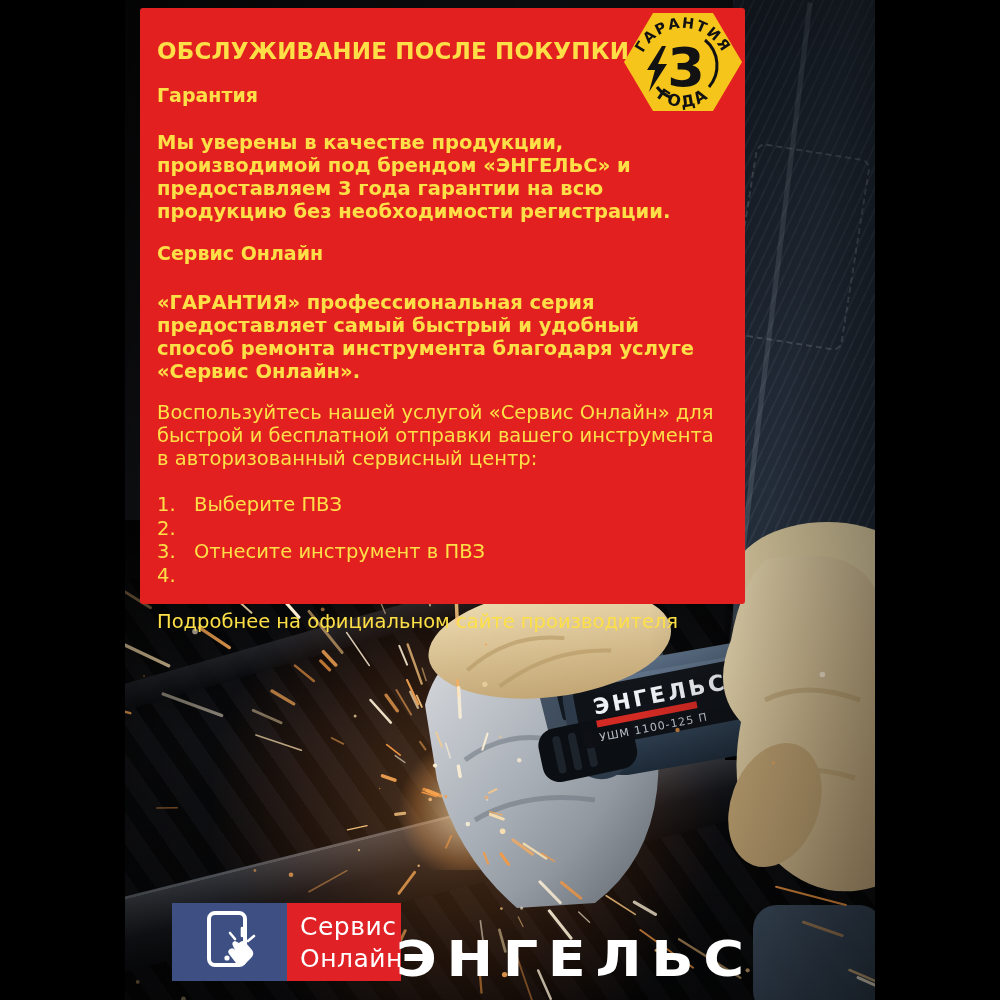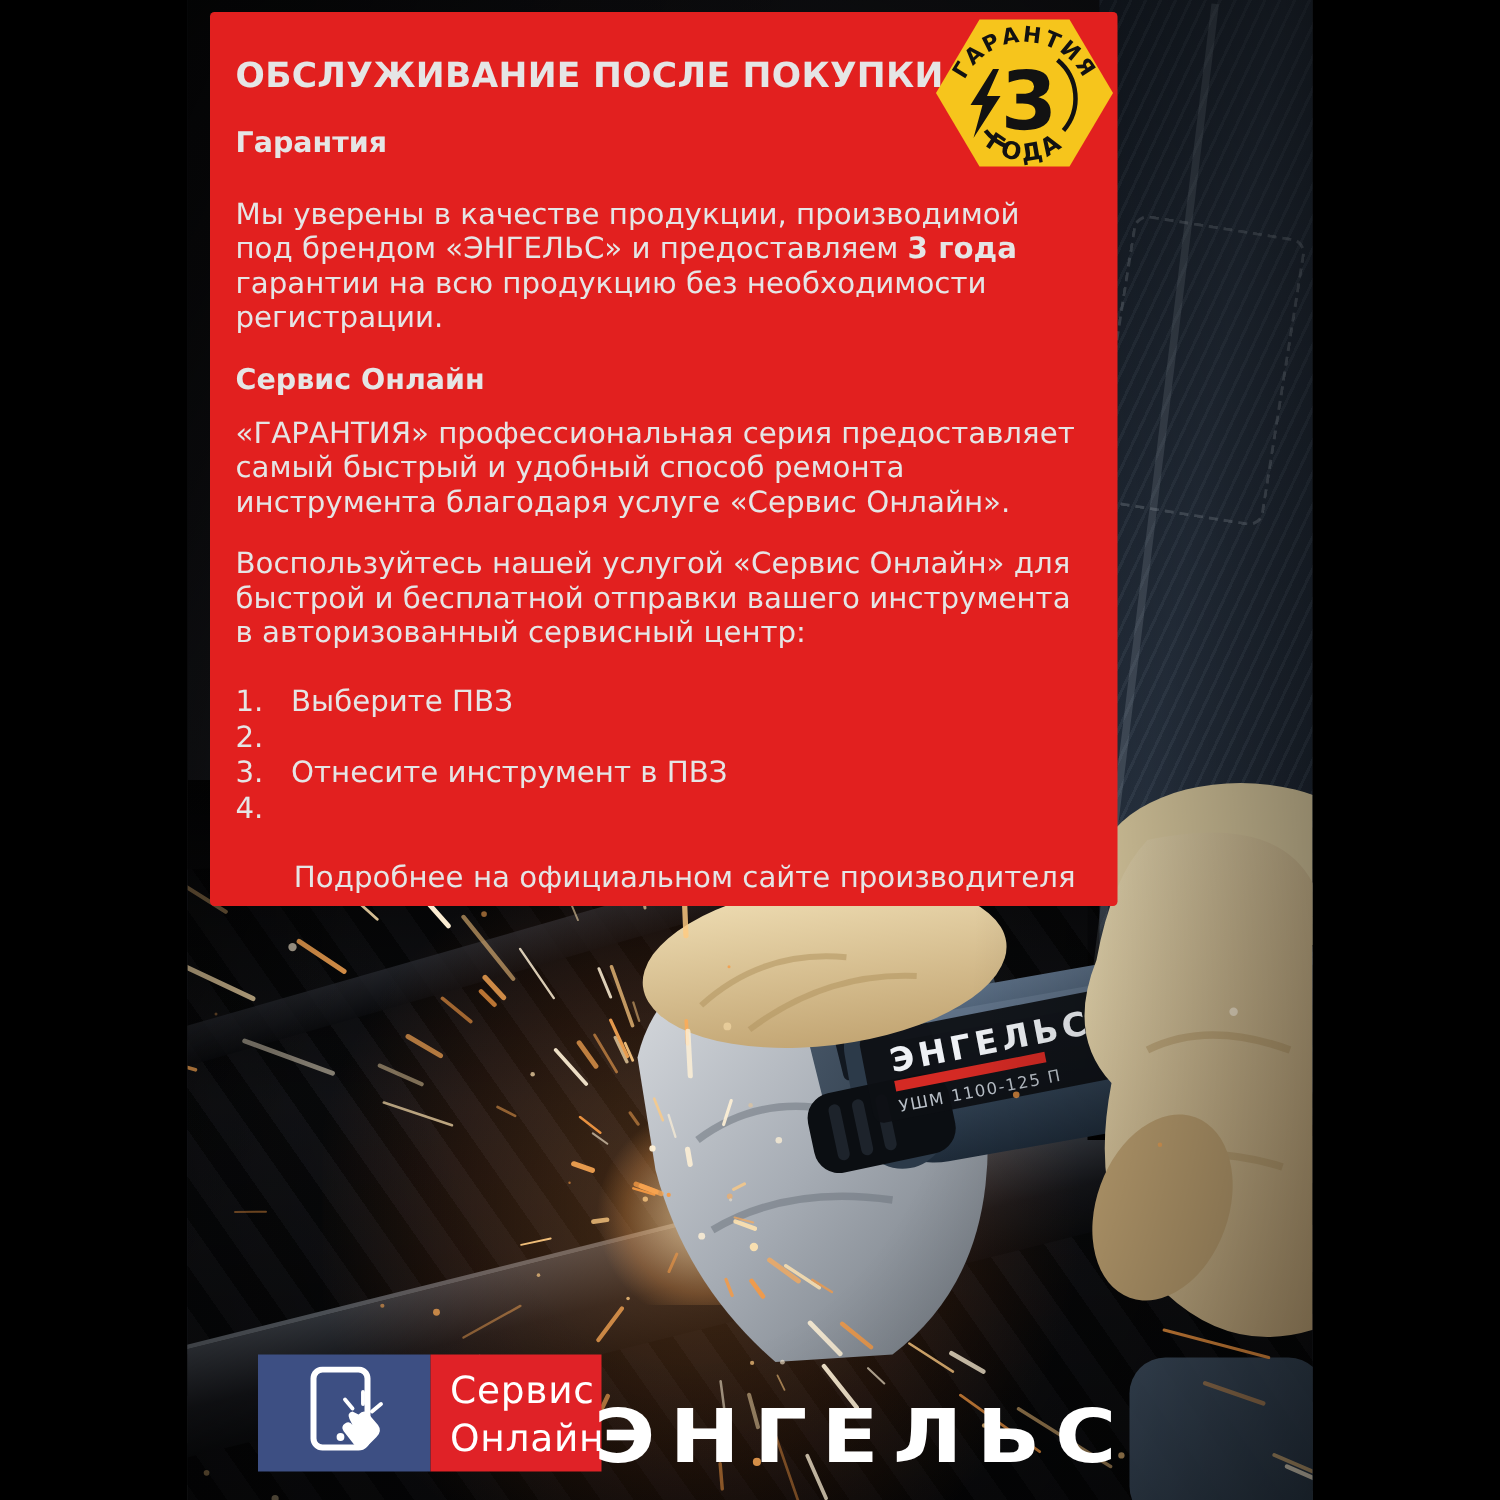--- a/index.html
+++ b/index.html
@@ -73,35 +73,35 @@
     background:
       linear-gradient(115deg,rgba(0,0,0,.55),transparent 35%),
       radial-gradient(ellipse at 45% 62%,transparent 32%,rgba(0,0,0,.38) 72%,rgba(0,0,0,.62) 100%);
     pointer-events:none;
   }
   .scene-svg,.sparks-svg{position:absolute;inset:0;width:750px;height:1000px;}
 
   
   .panel{
     position:absolute;left:140px;top:8px;width:605px;height:596px;
-    background:#e2201f;border-radius:3px;color:#e5e5e5;
+    background:#e2201f;border-radius:3px;color:#fde047;
     padding:28px 28px 0 17px;box-sizing:border-box;
   }
   .panel .inner{width:560px;}
   .panel h1{
     margin:0 0 17px;font-size:23px;line-height:30px;font-weight:bold;letter-spacing:.2px;
   }
   .panel h2{margin:0 0 24px;font-size:19px;line-height:24px;font-weight:bold;}
-  .panel h2.mt{margin-bottom:12px;}
+  .panel h2.mt{margin-bottom:26px;}
   .panel p{margin:0 0 23px;font-size:19.5px;line-height:23px;font-weight:400;}
-  .panel p.tight{margin-bottom:18px;}
+  .panel p.tight{margin-bottom:18px;font-weight:bold;}
   .panel ol{list-style:none;margin:0 0 23px;padding:0;font-size:19.5px;line-height:23.5px;}
   .panel ol li{display:flex;}
   .panel ol .num{width:37px;flex:0 0 37px;}
-  .panel .footer-line{margin:0;font-size:19.5px;line-height:23px;text-align:right;}
+  .panel .footer-line{margin:0;font-size:19.5px;line-height:23px;}
 
   
   .warranty-badge{position:absolute;left:622px;top:10px;width:122px;height:102px;}
 
   
   .service-badge{
     position:absolute;left:143px;top:903px;width:229px;height:78px;display:flex;padding-left:29px;
   }
   .service-badge .blue{
     width:115px;height:78px;background:#3d4f83;display:flex;align-items:center;justify-content:center;

